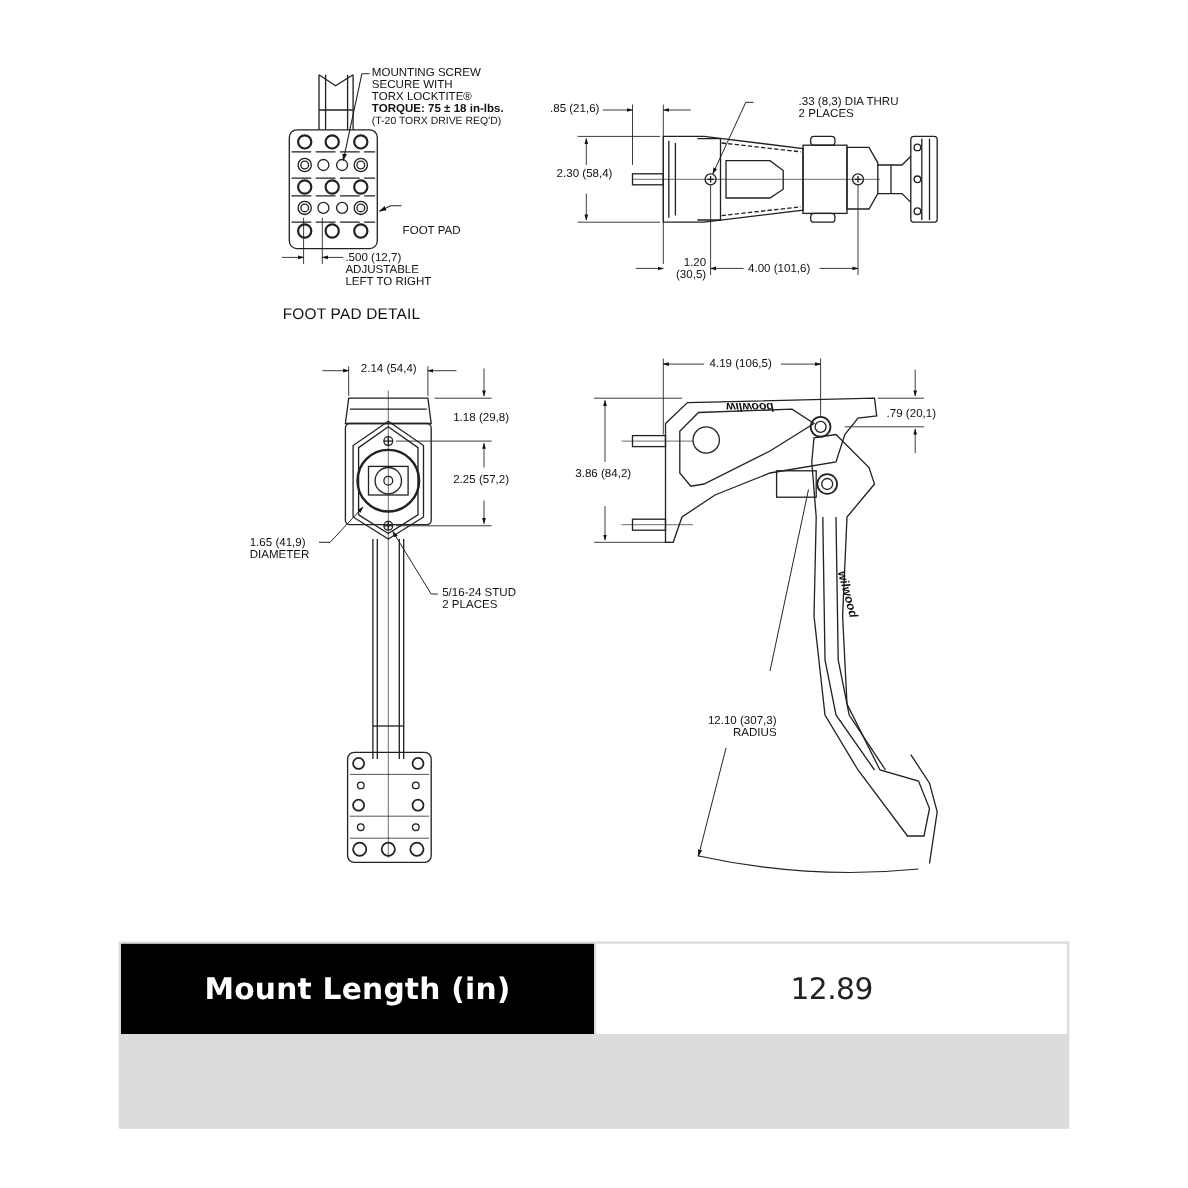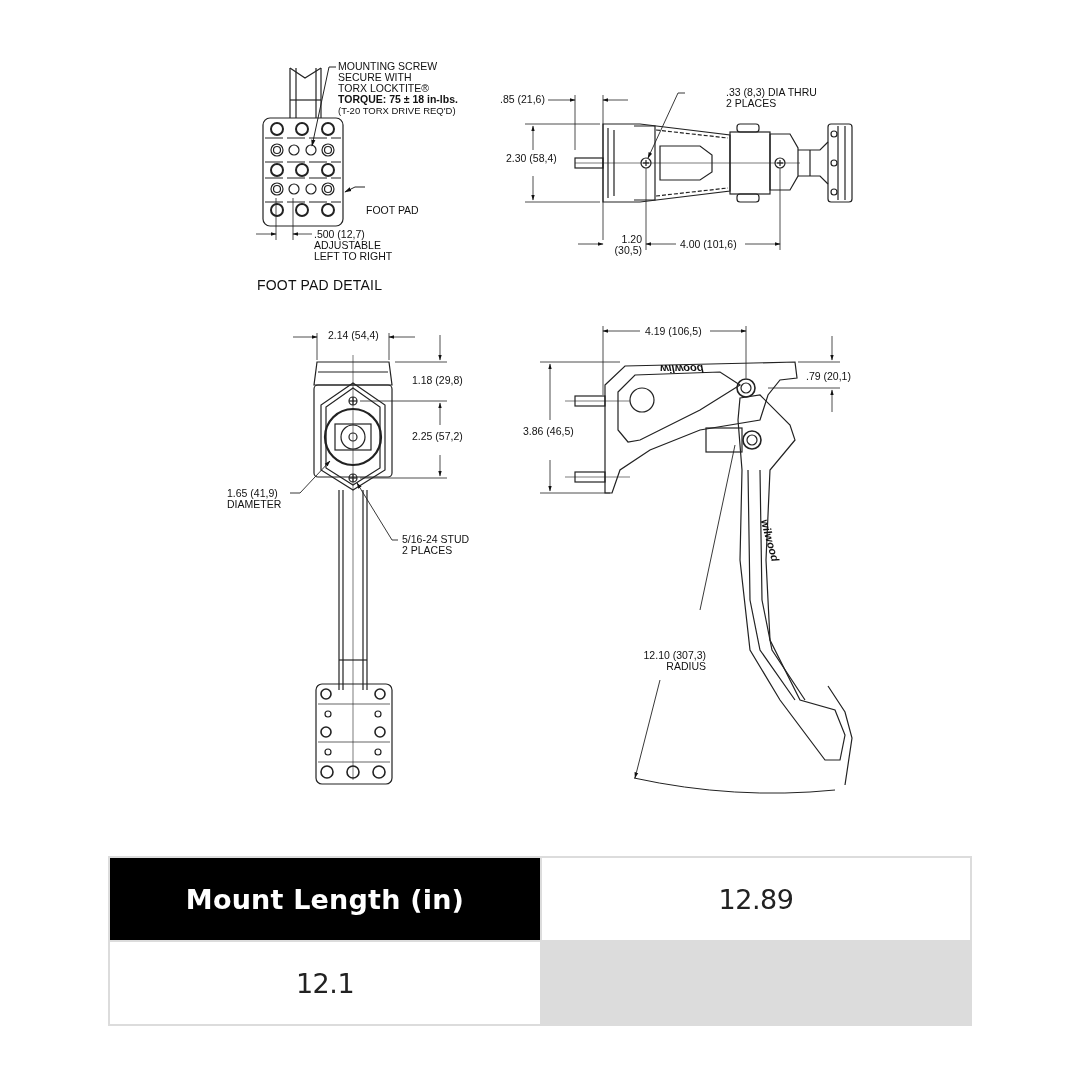--- a/index.html
+++ b/index.html
@@ -255,26 +255,25 @@
     <div>1.65 (41,9)</div>
     <div>DIAMETER</div>
   </div>
   <div class="lbl" style="left:402px;top:534px;">
     <div>5/16-24 STUD</div>
     <div>2 PLACES</div>
   </div>
 
   <div class="lbl" style="left:645px;top:326px;">4.19 (106,5)</div>
   <div class="lbl" style="left:806px;top:371px;">.79 (20,1)</div>
-  <div class="lbl" style="left:523px;top:426px;">3.86 (46,5)</div>
+  <div class="lbl" style="left:523px;top:426px;">3.86 (84,2)</div>
   <div class="lbl center" style="left:630px;top:650px;width:76px;">
     <div>12.10 (307,3)</div>
     <div>RADIUS</div>
   </div>
   <div class="lbl" style="left:660px;top:363px;font-style:italic;font-weight:bold;font-size:11px;transform:rotate(180deg) scaleX(-1);">wilwood</div>
   <div class="lbl" style="left:748px;top:535px;font-style:italic;font-weight:bold;font-size:11px;transform:rotate(75deg);">wilwood</div>
 </div>
 
 <div class="spec-table">
   <div class="cell-key">Mount Length (in)</div>
   <div class="cell-val">12.89</div>
-  <div class="cell-val">12.1</div>
 </div>
 
 </body></html>

